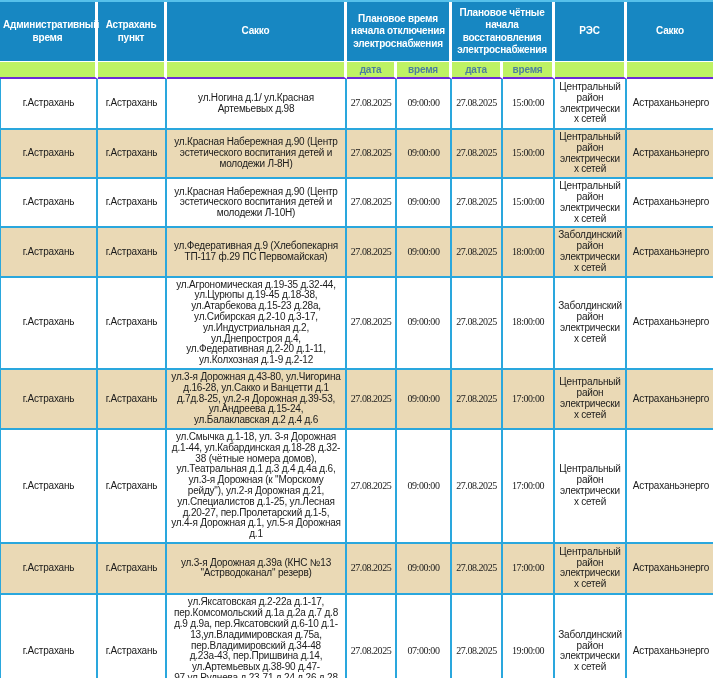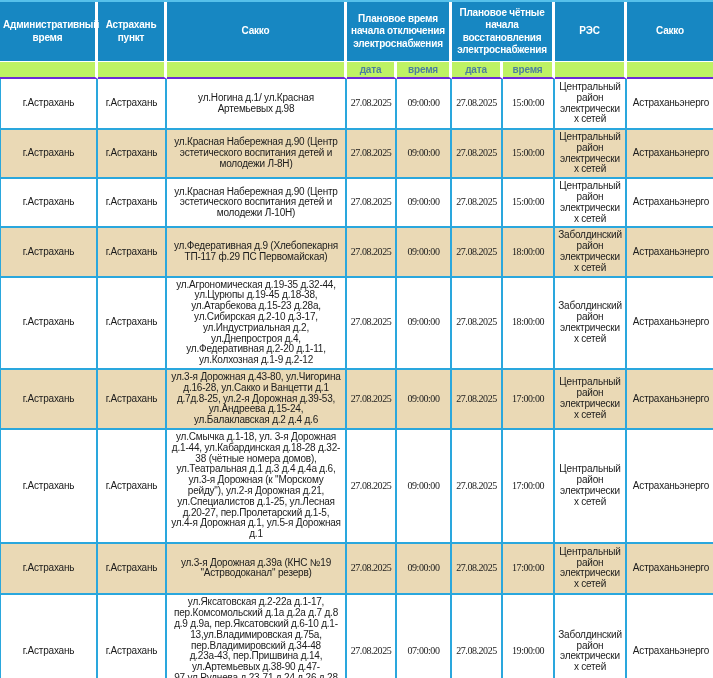--- a/index.html
+++ b/index.html
@@ -151,21 +151,21 @@
     <td class="dt">27.08.2025</td>
     <td class="dt">09:00:00</td>
     <td class="dt">27.08.2025</td>
     <td class="dt">17:00:00</td>
     <td>Центральный район электрических сетей</td>
     <td class="branch">Астраханьэнерго</td>
   </tr>
         <tr style="height: 51px;">
     <td>г.Астрахань</td>
     <td>г.Астрахань</td>
-    <td class="street">ул.3-я Дорожная д.39а (КНС №19 "Астрводоканал" резерв)</td>
+    <td class="street">ул.3-я Дорожная д.39а (КНС №13 "Астрводоканал" резерв)</td>
     <td class="dt">27.08.2025</td>
     <td class="dt">09:00:00</td>
     <td class="dt">27.08.2025</td>
     <td class="dt">17:00:00</td>
     <td>Центральный район электрических сетей</td>
     <td class="branch">Астраханьэнерго</td>
   </tr>
         <tr style="height: 115px;">
     <td>г.Астрахань</td>
     <td>г.Астрахань</td>

